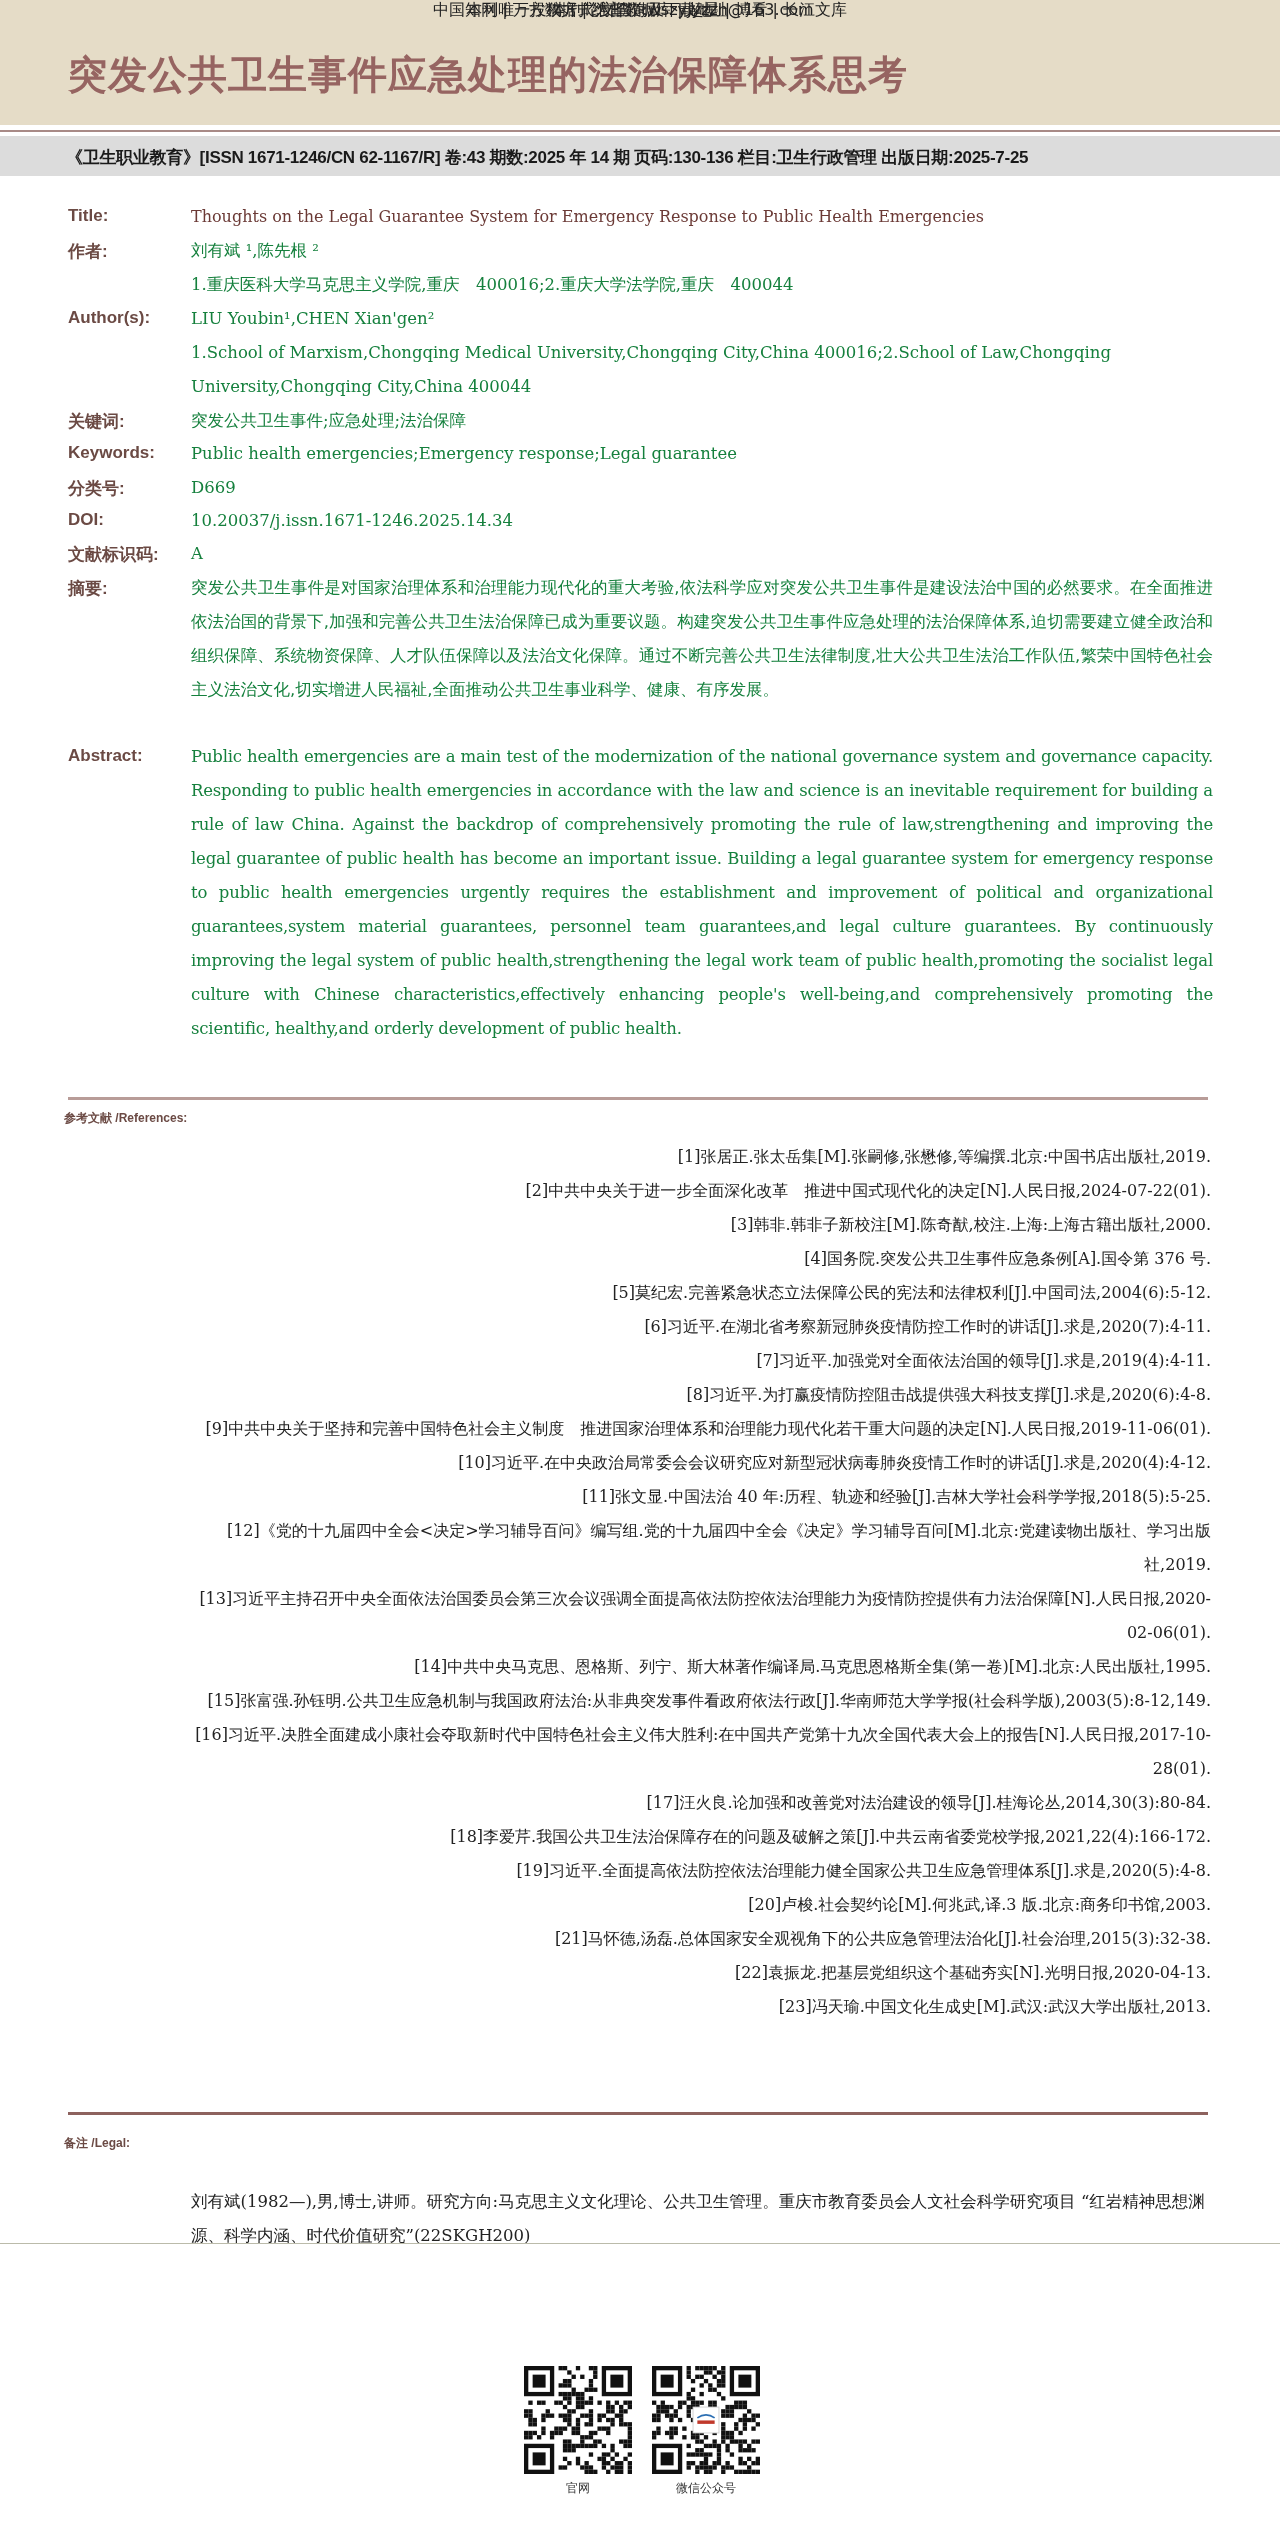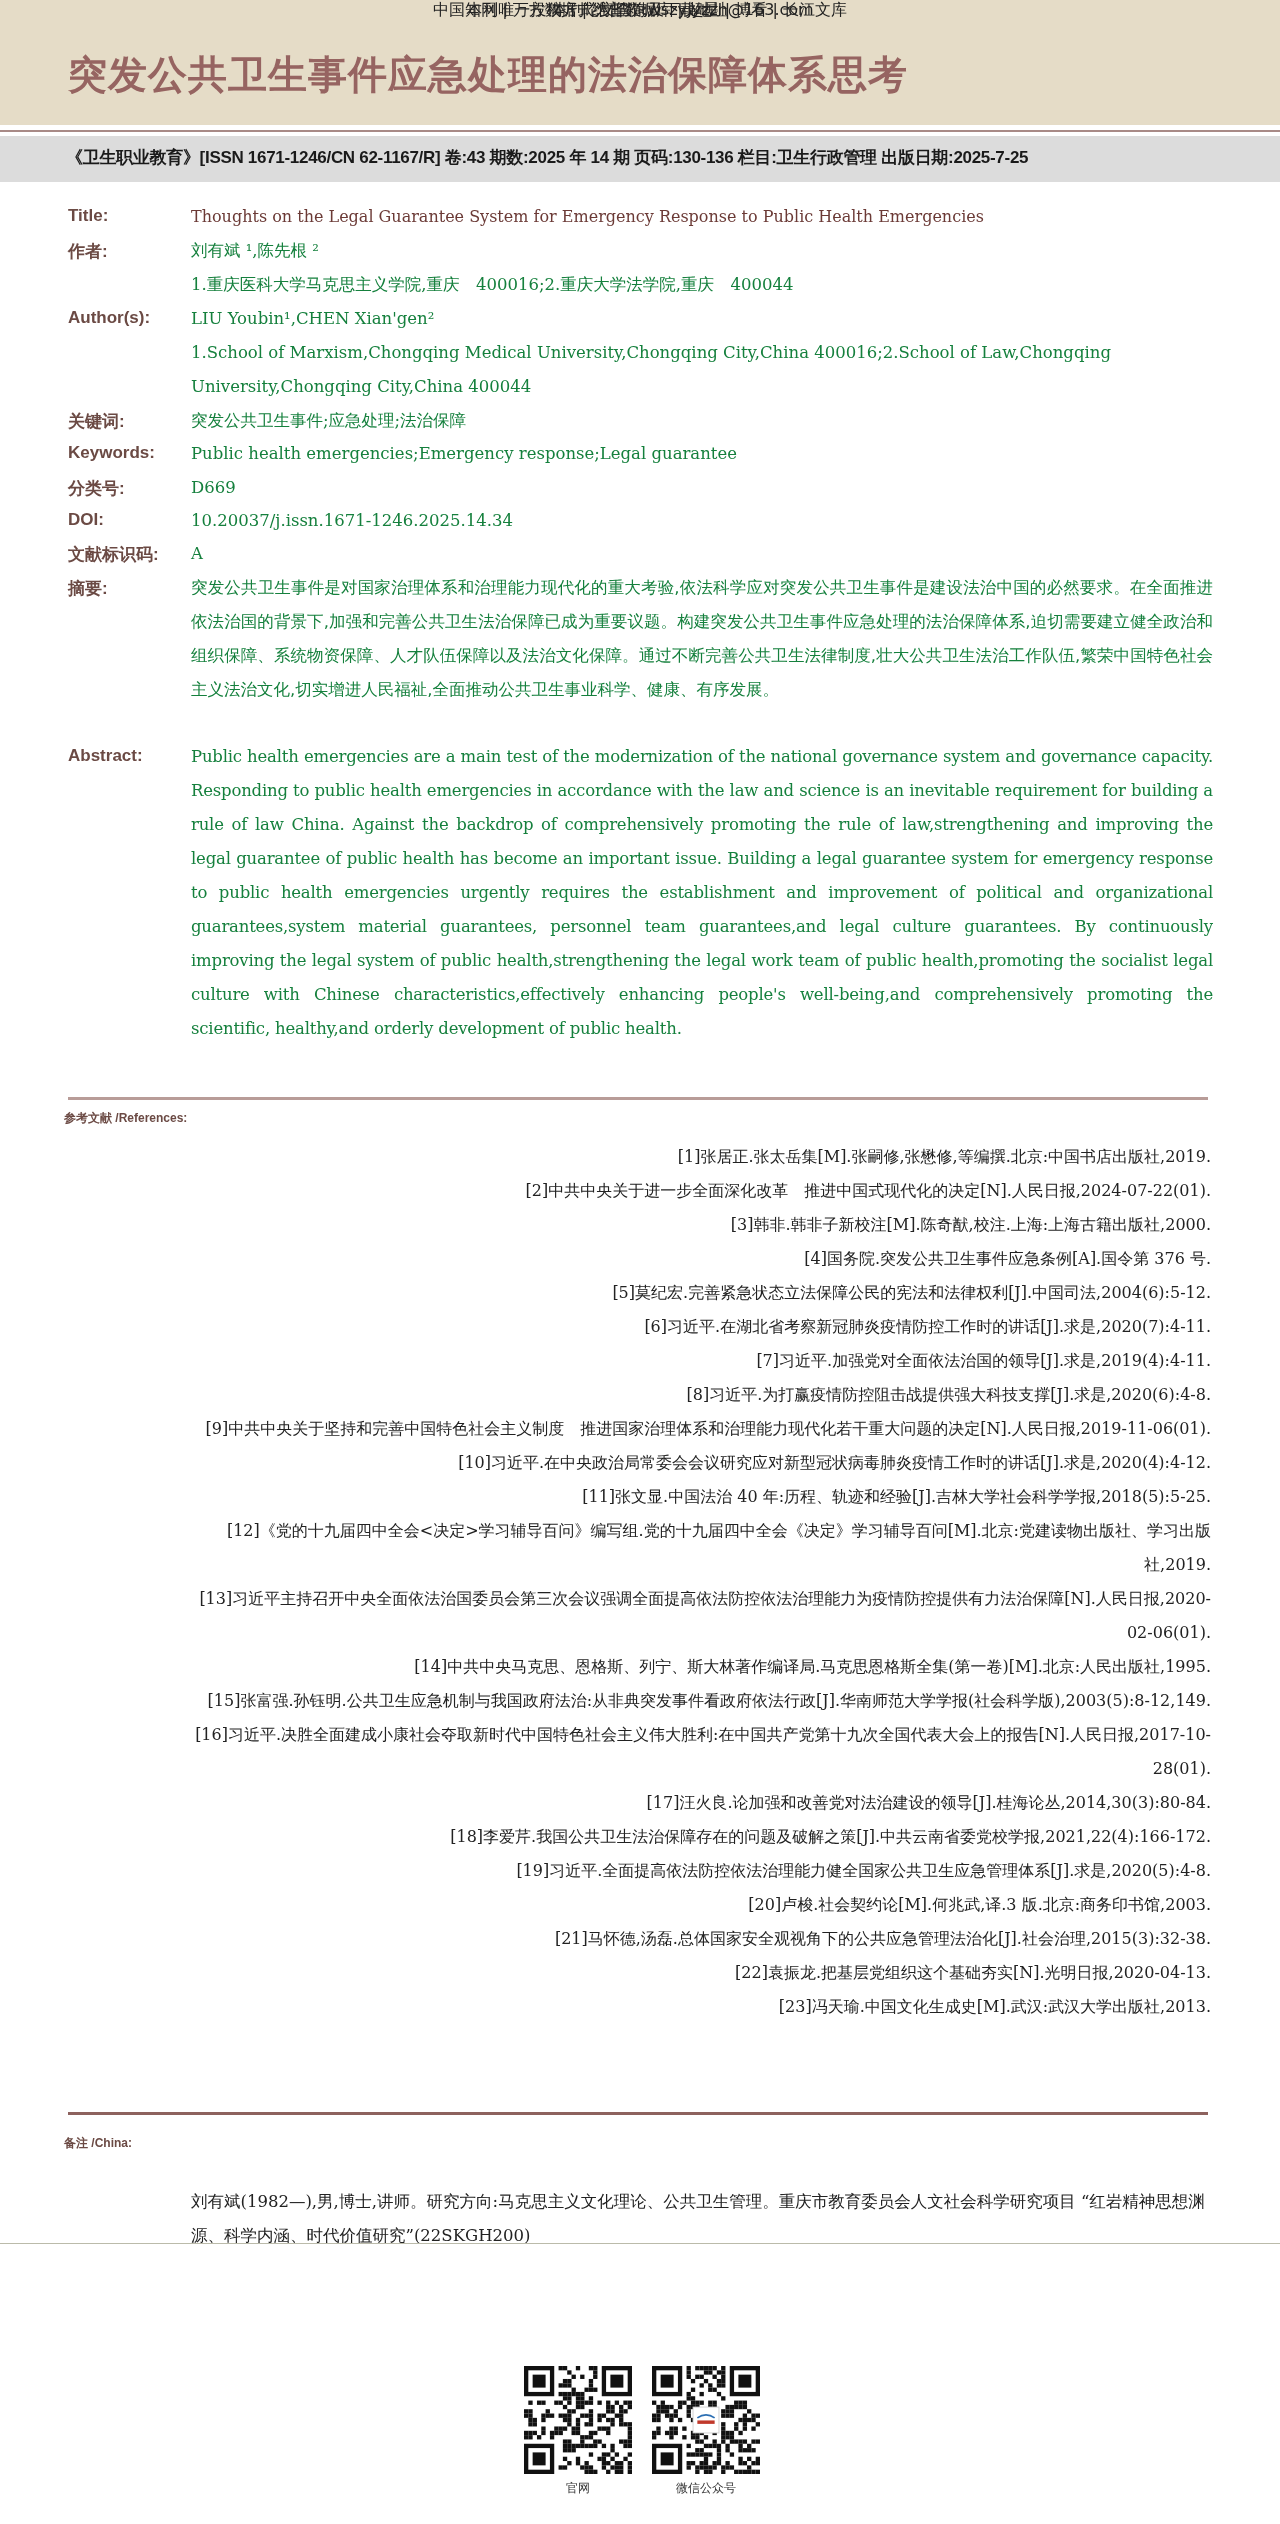--- a/index.html
+++ b/index.html
@@ -2,21 +2,21 @@
 <html><head>
 <meta charset="utf-8">
 <style>
   html, body { margin:0; padding:0; background:#ffffff; }
   body { width:1280px; height:2524px; position:relative; overflow:hidden;
          font-family:"DejaVu Serif","Liberation Serif",serif; color:#222; }
   .title-band { position:absolute; left:0; top:0; width:1280px; height:125px; background:#e5dcc7; }
   .title-band h1 { position:absolute; left:68px; top:48px; margin:0; font-size:39px; font-weight:bold;
          color:#966461; letter-spacing:1px; font-family:"DejaVu Sans","Liberation Sans",sans-serif; }
   .rule-thin { position:absolute; left:0; top:130px; width:1280px; height:2px; background:#a88a86; }
-  .meta-band { position:absolute; left:0; top:136px; width:1280px; height:46px; background:#dcdcdc; }
+  .meta-band { position:absolute; left:0; top:136px; width:1280px; height:40px; background:#dcdcdc; }
   .meta-band span { position:absolute; left:66px; top:10px; font-size:17px; font-weight:bold; color:#1a1a1a;
          font-family:"Liberation Sans","DejaVu Sans",sans-serif; white-space:nowrap; letter-spacing:-0.3px; }
   .row { position:absolute; left:0; width:1280px; }
   .lbl { position:absolute; left:68px; font-size:17px; font-weight:bold; color:#6b4a44;
          font-family:"Liberation Sans","DejaVu Sans",sans-serif; white-space:nowrap; }
   .val { position:absolute; left:191px; width:1022px; font-size:16.5px; line-height:34px; color:#15803d; }
   .val.title-en { color:#6b3a36; font-size:16px; }
   .abstract-cn { text-align:justify; font-family:"DejaVu Sans","Liberation Sans",sans-serif; font-size:16.5px; }
   .abstract-en { text-align:justify; font-size:16.5px; letter-spacing:-0.2px; }
   .divider { position:absolute; left:68px; width:1140px; height:3px; background:#b89c98; }
@@ -118,21 +118,21 @@
     <li>[18]李爱芹.我国公共卫生法治保障存在的问题及破解之策[J].中共云南省委党校学报,2021,22(4):166-172.</li>
     <li>[19]习近平.全面提高依法防控依法治理能力健全国家公共卫生应急管理体系[J].求是,2020(5):4-8.</li>
     <li>[20]卢梭.社会契约论[M].何兆武,译.3 版.北京:商务印书馆,2003.</li>
     <li>[21]马怀德,汤磊.总体国家安全观视角下的公共应急管理法治化[J].社会治理,2015(3):32-38.</li>
     <li>[22]袁振龙.把基层党组织这个基础夯实[N].光明日报,2020-04-13.</li>
     <li>[23]冯天瑜.中国文化生成史[M].武汉:武汉大学出版社,2013.</li>
   </ul>
 
 <div class="divider dark" style="top:2112px;"></div>
 
-<div class="sec-title" style="top:2135px;">备注 /China:</div>
+<div class="sec-title" style="top:2135px;">备注 /Legal:</div>
 <div class="memo">刘有斌(1982—),男,博士,讲师。研究方向:马克思主义文化理论、公共卫生管理。重庆市教育委员会人文社会科学研究项目 “红岩精神思想渊源、科学内涵、时代价值研究”(22SKGH200)</div>
 
 <div class="divider" style="top:2243px; left:0; width:1280px; height:1px; background:#bba;"></div>
 
 <div class="footer q-title">本刊论文查询及下载地址</div>
 <div class="footer dbs">中国知网 | 万方数据 | 维普数据库 | 超星 | 博看 | 长江文库</div>
 <div class="footer mail">本刊唯一投稿方式为邮箱:wszyjyzzh@163.com</div>
 
 <div class="qr-wrap" style="left:522px;">
   <svg class="qr" viewBox="0 0 25 25" id="qr1">

